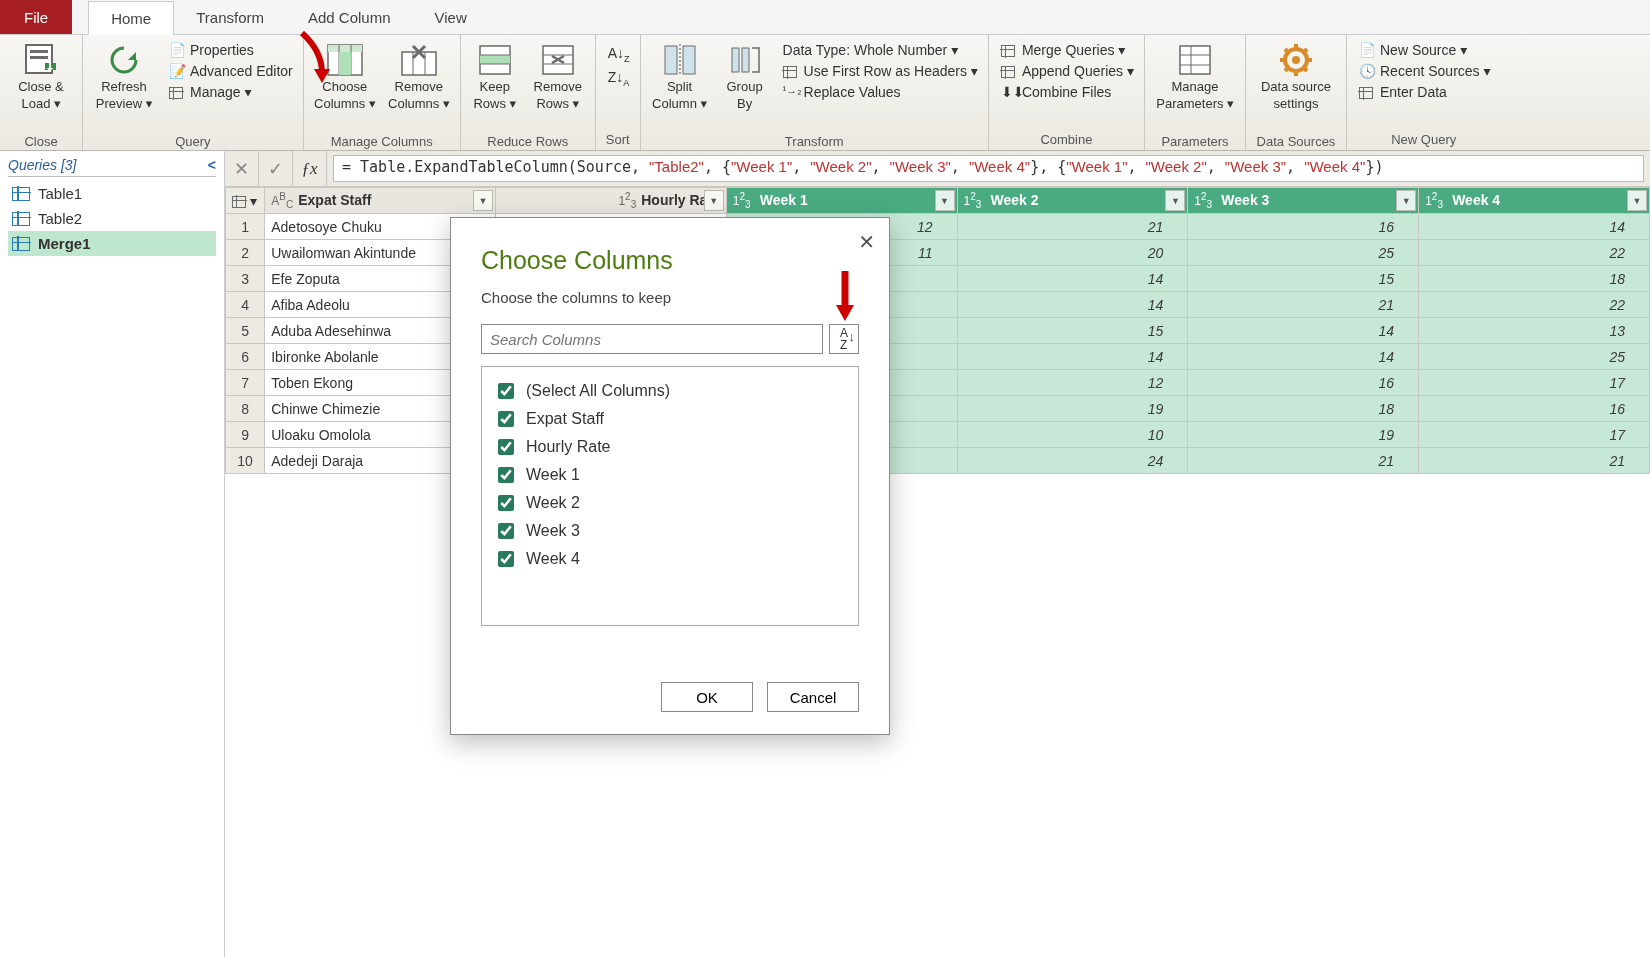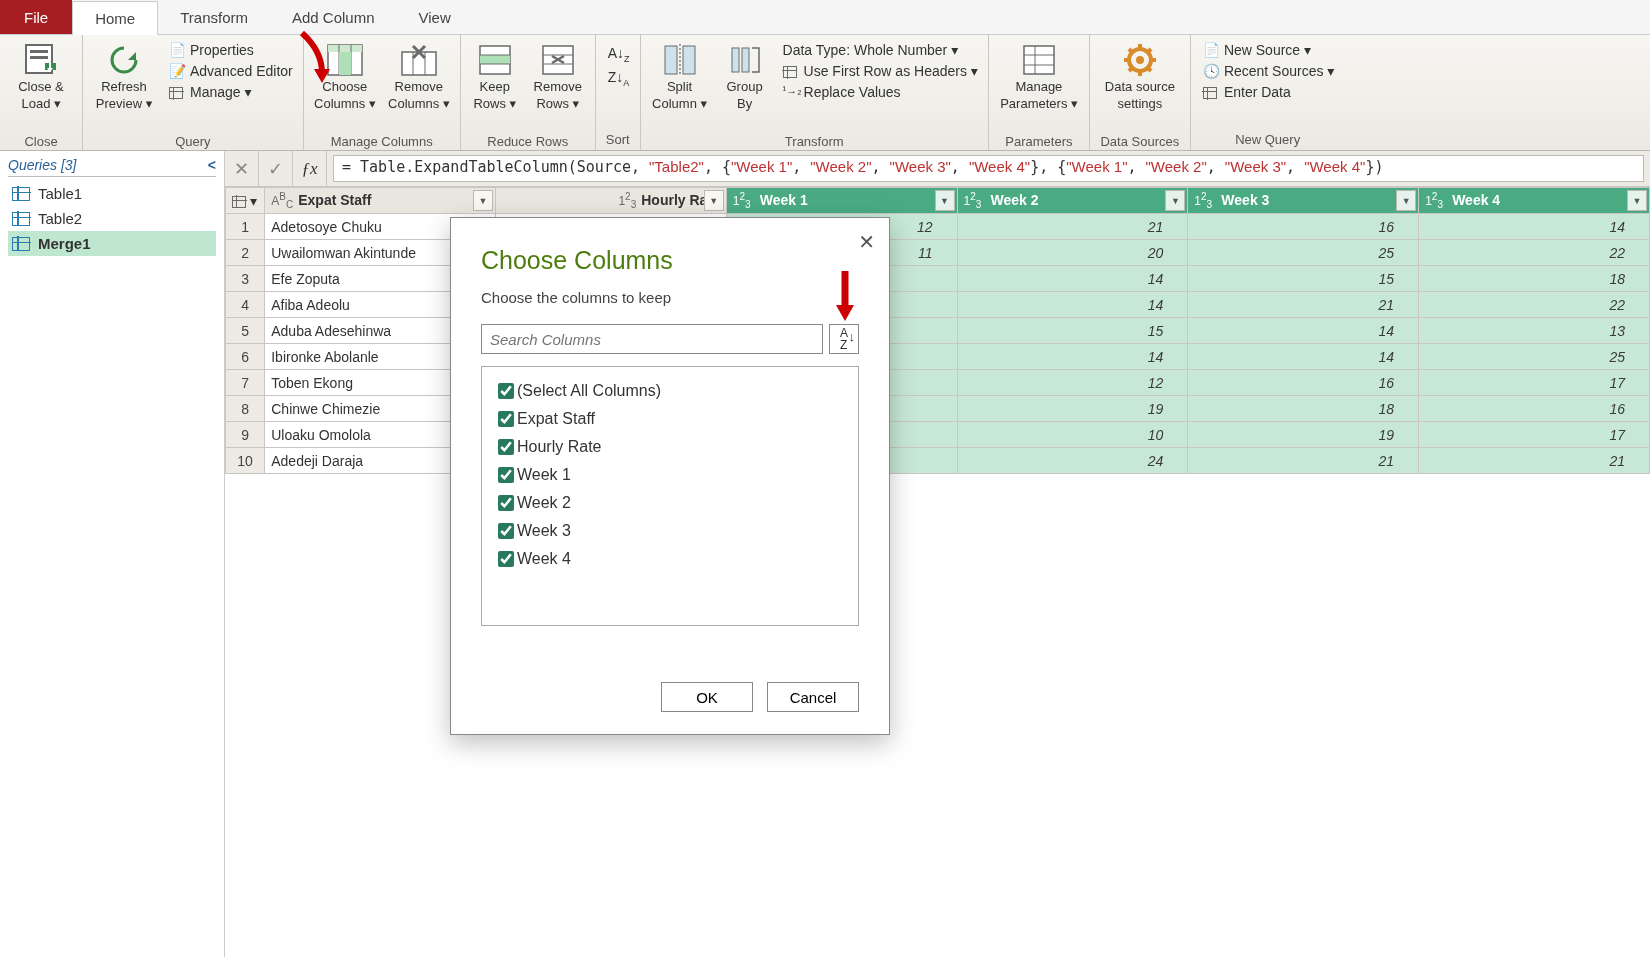--- a/index.html
+++ b/index.html
@@ -1,20 +1,20 @@
 <!DOCTYPE html>
 <html><head>
 <meta charset="utf-8">
 <style>
   * { box-sizing: border-box; font-family: "Segoe UI", Arial, sans-serif; }
   body { margin:0; padding:0; background:#fff; font-size:13px; color:#333; width:1650px; }
   .menubar { display:flex; background:#f5f5f5; border-bottom:1px solid #ccc; height:35px; align-items:stretch; }
   .menubar .tab { padding:0 22px; display:flex; align-items:center; cursor:pointer; font-size:15px; color:#444; }
   .menubar .tab.file { background:#a61e22; color:#fff; padding:0 24px; }
-  .menubar .tab.active { background:#fff; border:1px solid #ccc; border-bottom:none; position:relative; top:1px; }
+  .menubar .tab.active { background:#fff; border:1px solid #ccc; border-bottom:none; position:relative; top:1px;margin-left:16px; }
 
   .ribbon { display:flex; background:linear-gradient(#f7f6f2,#ece9e2); border-bottom:1px solid #b9b8b3; height:116px; }
   .group { display:flex; flex-direction:column; border-right:1px solid #c9c7c1; padding:3px 6px 0 6px; position:relative; }
   .group .buttons { flex:1; display:flex; align-items:flex-start; gap:4px; }
   .group .label { text-align:center; font-size:13px; color:#555; padding:2px 0 3px 0;margin-top:20px; }
   .big-btn { display:flex; flex-direction:column; align-items:center; justify-content:flex-start; width:70px; padding-top:4px; cursor:pointer; text-align:center; font-size:13px; line-height:1.15; gap:2px; }
   .big-btn .ic { width:36px; height:36px; display:flex; align-items:center; justify-content:center; }
   .small-stack { display:flex; flex-direction:column; gap:3px; padding-top:3px; padding-left:2px; }
   .small-btn { display:flex; align-items:center; gap:5px; font-size:14px; cursor:pointer; white-space:nowrap; padding:1px 4px; }
   .small-btn .sic { width:16px; height:16px; flex:none; }
@@ -52,21 +52,21 @@
   .red-arrow { position:absolute; color:#c00; pointer-events:none; }
 
   .dialog { position:absolute; left:225px; top:30px; width:440px; background:#fff; border:1px solid #888; box-shadow:0 8px 24px rgba(0,0,0,.25); z-index:50; padding:28px 30px 22px 30px; }
   .dialog .close { position:absolute; right:14px; top:12px; font-size:20px; color:#555; cursor:pointer; }
   .dialog h2 { margin:0 0 14px 0; font-size:25px; font-weight:400; color:#4d7c0f; }
   .dialog .sub { font-size:15px; color:#444; margin-bottom:18px; }
   .dialog .searchrow { display:flex; gap:6px; margin-bottom:12px; }
   .dialog .searchrow input { flex:1; border:1px solid #888; padding:4px 8px; font-size:15px; font-style:italic; color:#888; height:30px; }
   .dialog .sortbtn { width:30px; height:30px; border:1px solid #888; display:flex; align-items:center; justify-content:center; cursor:pointer; font-size:13px; background:#fff; position:relative; }
   .dialog .listbox { border:1px solid #aaa; height:260px; padding:10px 12px; overflow:auto; }
-  .dialog .listbox label { display:flex; align-items:center; font-size:16px; padding:3px 0; cursor:pointer; }
+  .dialog .listbox label { display:flex; align-items:center; gap:9px; font-size:16px; padding:3px 0; cursor:pointer; }
   .dialog .listbox input[type=checkbox]{ width:16px; height:16px; accent-color:#287a5c; }
   .dialog .btnrow { display:flex; justify-content:flex-end; gap:14px; margin-top:56px; }
   .dialog .btnrow button { width:92px; height:30px; border:1px solid #888; background:#fff; font-size:15px; cursor:pointer; }
 
   .table-ic { width:14px; height:12px; border:1.5px solid #6b6b6b; position:relative; display:inline-block; vertical-align:middle; margin-right:4px; }
   .table-ic::before{content:"";position:absolute;left:3px;top:-1.5px;bottom:-1.5px;width:1.2px;background:#6b6b6b;}
   .table-ic::after {content:"";position:absolute;top:3px;left:-1.5px;right:-1.5px;height:1.2px;background:#6b6b6b;}
 </style>
 </head>
 <body>
@@ -245,20 +245,39 @@
           </div>
         <div class="small-btn">
             <span class="sic" style="font-size:11px">¹→₂</span>
             <span>Replace Values</span>
           </div>
       </div>
     </div>
     <div class="label">Transform</div>
   </div>
 
+  <div class="group">
+    <div class="buttons">
+      <div class="small-stack">
+        <div class="small-btn">
+            <span class="sic"><span class="table-ic"></span></span>
+            <span>Merge Queries ▾</span>
+          </div>
+        <div class="small-btn">
+            <span class="sic"><span class="table-ic"></span></span>
+            <span>Append Queries ▾</span>
+          </div>
+        <div class="small-btn">
+            <span class="sic">⬇⬇</span>
+            <span>Combine Files</span>
+          </div>
+      </div>
+    </div>
+    <div class="label">Combine</div>
+  </div>
 
   <div class="group">
     <div class="buttons">
       <div class="big-btn" style="width:88px">
         <div class="ic">
             <svg width="34" height="32" viewBox="0 0 34 32">
               <rect x="2" y="2" width="30" height="28" fill="#fff" stroke="#6a6a6a" stroke-width="1.5"></rect>
               <line x1="2" y1="11" x2="32" y2="11" stroke="#6a6a6a"></line>
               <line x1="2" y1="21" x2="32" y2="21" stroke="#6a6a6a"></line>
               <line x1="13" y1="2" x2="13" y2="30" stroke="#6a6a6a"></line>

